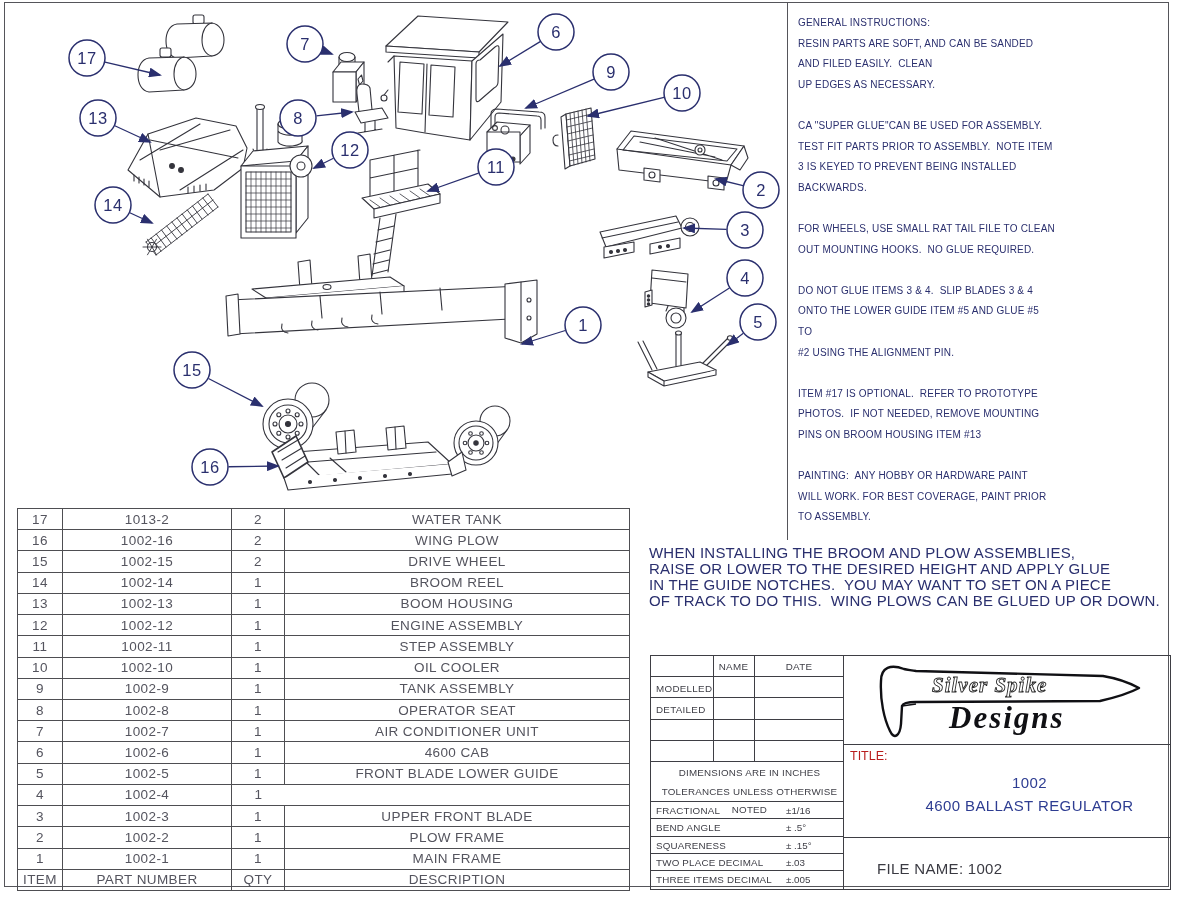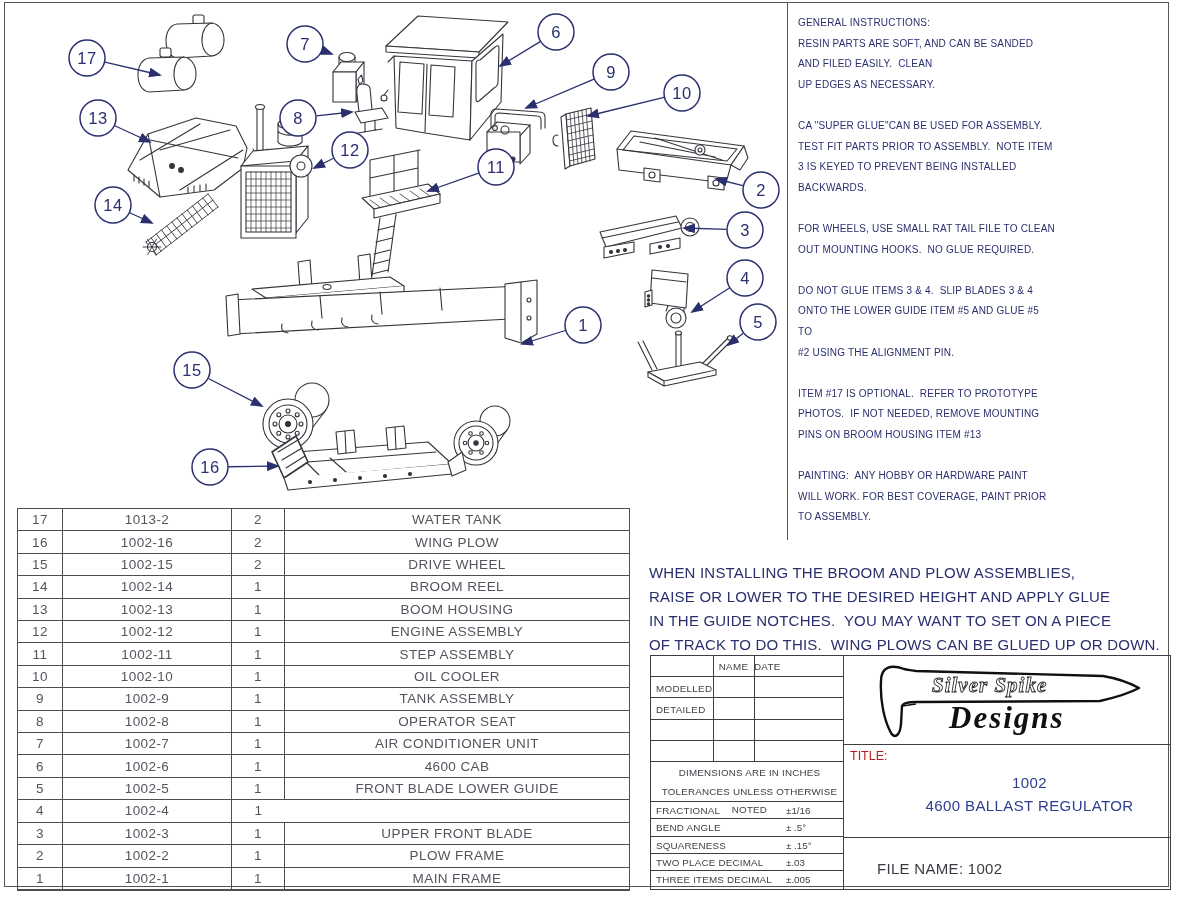--- a/index.html
+++ b/index.html
@@ -8,22 +8,22 @@
   .frame { position:absolute; left:4px; top:2px; width:1165px; height:885px;
            border:1.6px solid #55555a; box-sizing:border-box; pointer-events:none; }
   .divider-v { position:absolute; left:787px; top:2px; height:538px; width:0;
                border-left:1.6px solid #55555a; }
 
   
   .instructions { position:absolute; left:798px; top:13px; width:372px;
                   font-size:10px; line-height:20.6px; letter-spacing:0.2px;
                   color:#2a2f6e; white-space:pre-wrap; }
   
-  .note { position:absolute; left:649px; top:561px; width:528px;
-          font-size:15px; line-height:24px; letter-spacing:0.2px;
+  .note { position:absolute; left:649px; top:545px; width:528px;
+          font-size:15px; line-height:16px; letter-spacing:0.2px;
           color:#2a2f6e; white-space:pre-wrap; }
 
   
   .ptable { position:absolute; left:17px; top:508px; width:613px; height:383px;
             border:1.6px solid #4e4e52; box-sizing:border-box; display:flex; flex-direction:column; }
   .prows { flex:1; display:flex; flex-direction:column; }
   .prow { flex:1; display:flex; border-bottom:1.4px solid #4e4e52; }
   .prow.header { flex:none; height:20.4px; border-bottom:none; }
   .pcell { border-right:1.4px solid #4e4e52; display:flex; align-items:center; justify-content:center;
            font-size:13.5px; color:#54545e; letter-spacing:0.4px; box-sizing:border-box; }
@@ -511,34 +511,40 @@
           <div class="pcell c-qty">1</div>
           <div class="pcell c-desc">PLOW FRAME</div>
         </div>
         <div class="prow">
           <div class="pcell c-item">1</div>
           <div class="pcell c-part">1002-1</div>
           <div class="pcell c-qty">1</div>
           <div class="pcell c-desc">MAIN FRAME</div>
         </div>
       </div>
+    <div class="prow header">
+      <div class="pcell c-item">ITEM</div>
+      <div class="pcell c-part">PART NUMBER</div>
+      <div class="pcell c-qty">QTY</div>
+      <div class="pcell c-desc">DESCRIPTION</div>
+    </div>
   </div>
 
   <div class="tblock">
     <div class="tb-left">
       <div class="tb-smalltable">
         <div class="st-row" style="top:0; height:21.2px;"></div>
         <div class="st-row" style="top:21.2px; height:21.2px;"></div>
         <div class="st-row" style="top:42.4px; height:21.2px;"></div>
         <div class="st-row" style="top:63.6px; height:21.2px;"></div>
         <div class="st-row" style="top:84.8px; height:21.2px;"></div>
         <div class="st-v" style="left:62px;"></div>
         <div class="st-v" style="left:103px;"></div>
         <div class="st-txt" style="left:62px; width:41px; top:5px; text-align:center;">NAME</div>
-        <div class="st-txt" style="left:103px; width:90px; top:5px; ">DATE</div>
+        <div class="st-txt" style="left:103px; width:90px; top:5px; text-align:center;">DATE</div>
         <div class="st-txt" style="left:5px; top:27px;">MODELLED</div>
         <div class="st-txt" style="left:5px; top:48px;">DETAILED</div>
       </div>
       <div class="tb-notes">
         <div>DIMENSIONS ARE IN INCHES</div>
         <div>TOLERANCES UNLESS OTHERWISE NOTED</div>
       </div>
       <div class="tb-tols">
         <div class="tolrow">
           <span class="tol-label">FRACTIONAL</span>

